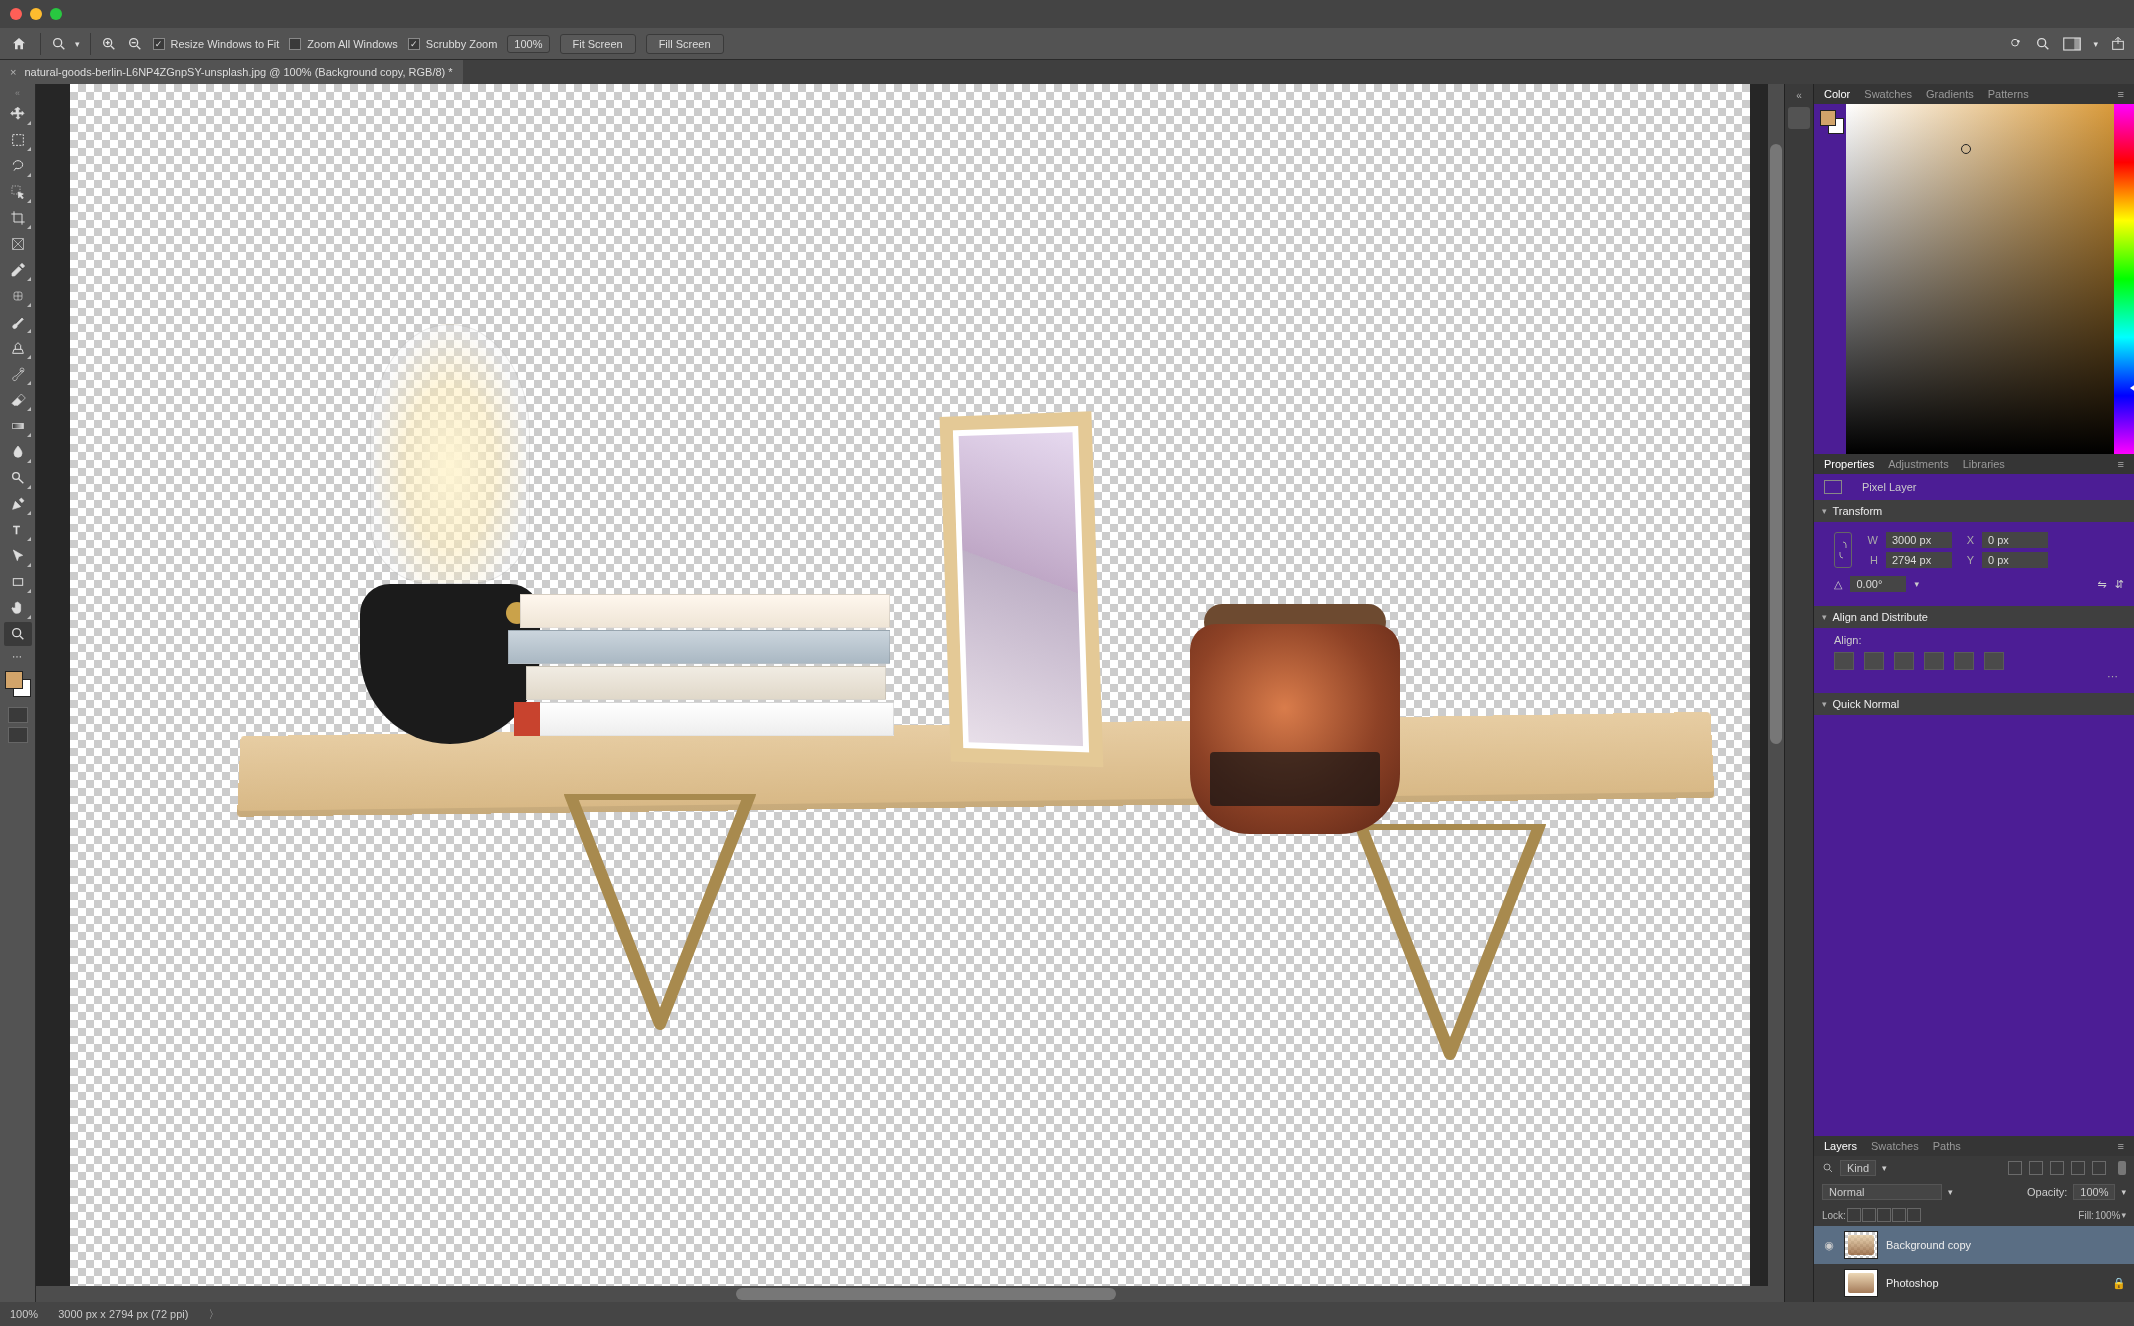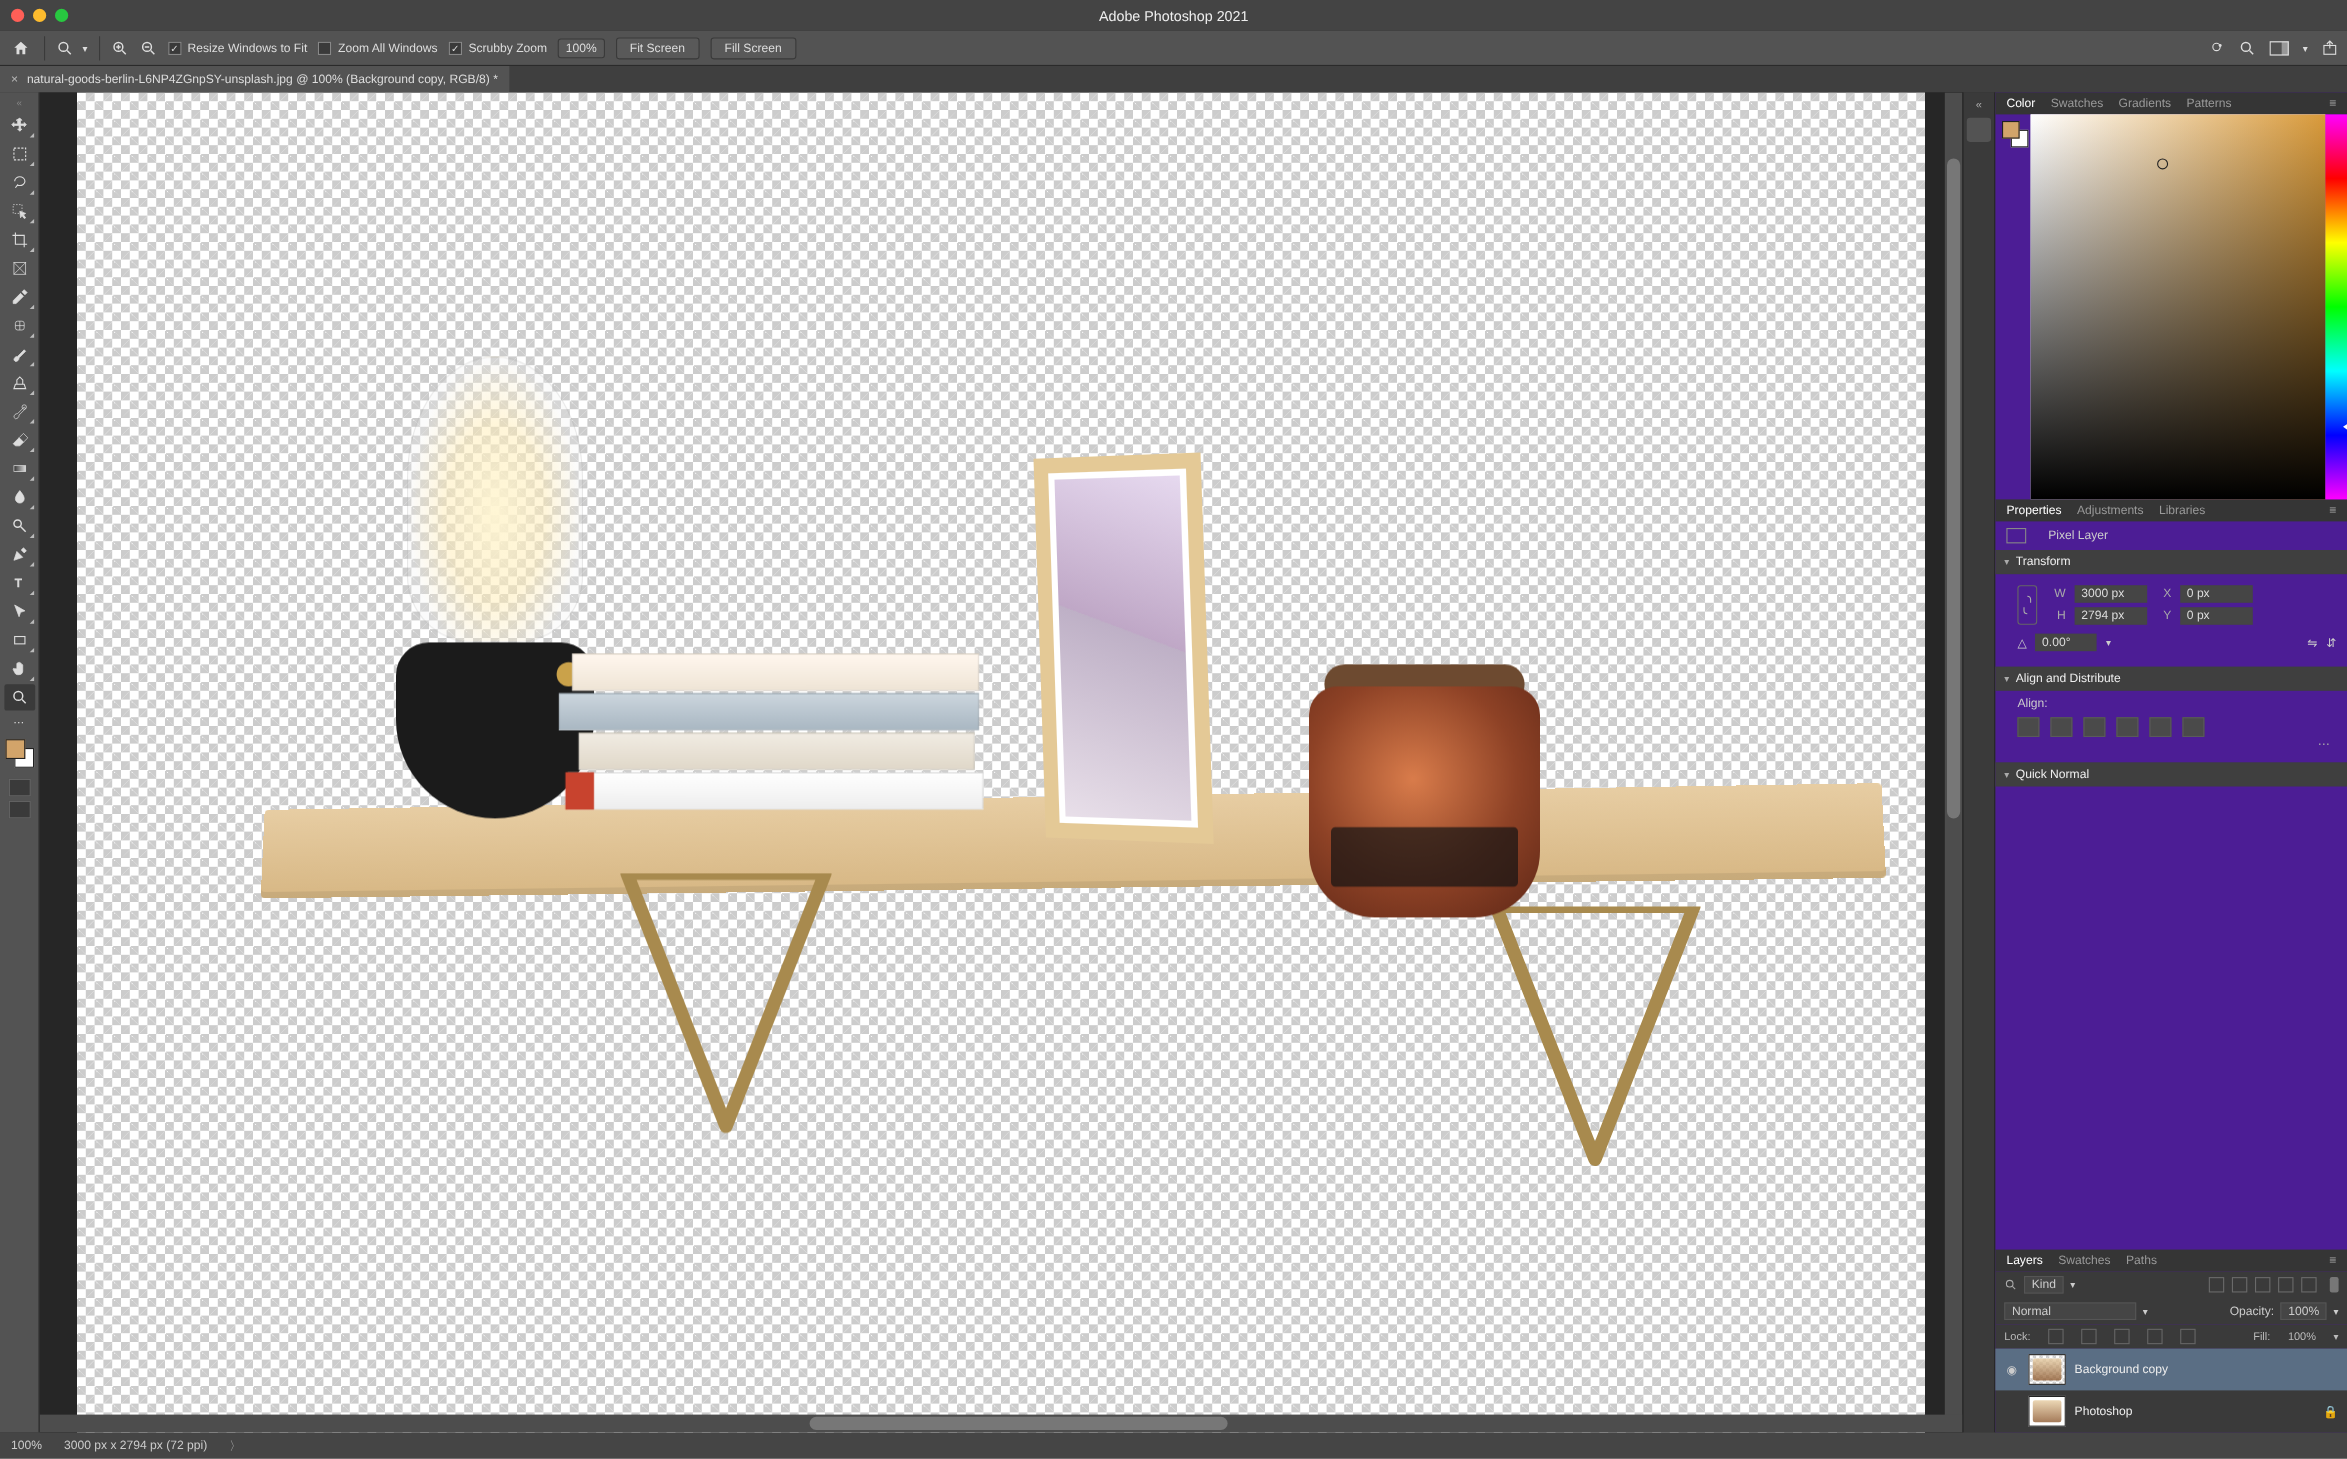--- a/index.html
+++ b/index.html
@@ -136,21 +136,21 @@
 .row input { width:66px; background:#454545; border:none; color:#ddd; padding:2px 6px; font-size:11px;}
 .link-ic { width:18px; height:36px; border:1px solid #666; border-radius:3px; display:flex; align-items:center; justify-content:center; margin-right:4px;}
 .align-row { display:flex; gap:10px; margin-top:6px; }
 .align-row .ab { width:20px; height:18px; background:#4a4a4a; border:1px solid #5a5a5a; }
 .more-dots { text-align:right; color:#aaa; padding-right:6px; }
 
 .layer-opt-row { display:flex; align-items:center; gap:6px; padding:4px 8px; background:#3a3a3a; }
 .layer-opt-row select, .layer-opt-row .sel { background:#454545; border:1px solid #555; color:#ccc; font-size:11px; padding:1px 6px; }
 .layer-opt-row .icons { display:flex; gap:7px; margin-left:auto; }
 .layer-opt-row .icons span { width:14px; height:14px; display:block; opacity:.8; border:1px solid #777; }
-.lock-row { display:flex; align-items:center; gap:16px; padding:4px 8px; font-size:10px; color:#bbb; background:#3a3a3a;}
+.lock-row { display:flex; align-items:center; gap:1px; padding:4px 8px; font-size:10px; color:#bbb; background:#3a3a3a;}
 .lock-row .li { width:14px; height:14px; border:1px solid #666; }
 
 .layers-list { background:#3a3a3a; }
 .layer-row { display:flex; align-items:center; gap:8px; padding:5px 8px; }
 .layer-row.sel { background:#5a6e84; }
 .layer-row .eye { width:14px; height:14px; display:flex; align-items:center; justify-content:center; color:#ccc; font-size:11px;}
 .layer-row .thumb { width:34px; height:28px; background-image:
    linear-gradient(45deg,#ccc 25%,transparent 25%),linear-gradient(-45deg,#ccc 25%,transparent 25%),linear-gradient(45deg,transparent 75%,#ccc 75%),linear-gradient(-45deg,transparent 75%,#ccc 75%);
    background-size:6px 6px; background-position:0 0,0 3px,3px -3px,-3px 0; background-color:#fff; border:1px solid #222; position:relative;}
 .layer-row .thumb .mini { position:absolute; inset:3px; background:linear-gradient(#e7cda3,#8e5a30); border-radius:2px; opacity:.8;}
@@ -166,21 +166,20 @@
 </style>
 </head>
 <body>
 
 <div class="titlebar">
   <div class="traffic">
     <span class="tl-close"></span>
     <span class="tl-min"></span>
     <span class="tl-max"></span>
   </div>
-  <div class="app-title">Adobe Photoshop 2021</div>
 </div>
 
 <div class="optbar">
   <div class="home">
     <svg viewBox="0 0 24 24" width="16" height="16" fill="#ddd">
         <path d="M12 3l9 8h-3v9h-4v-6H10v6H6v-9H3z"></path>
       </svg>
   </div>
   <div class="sep"></div>
   <div class="zoom-icons">

